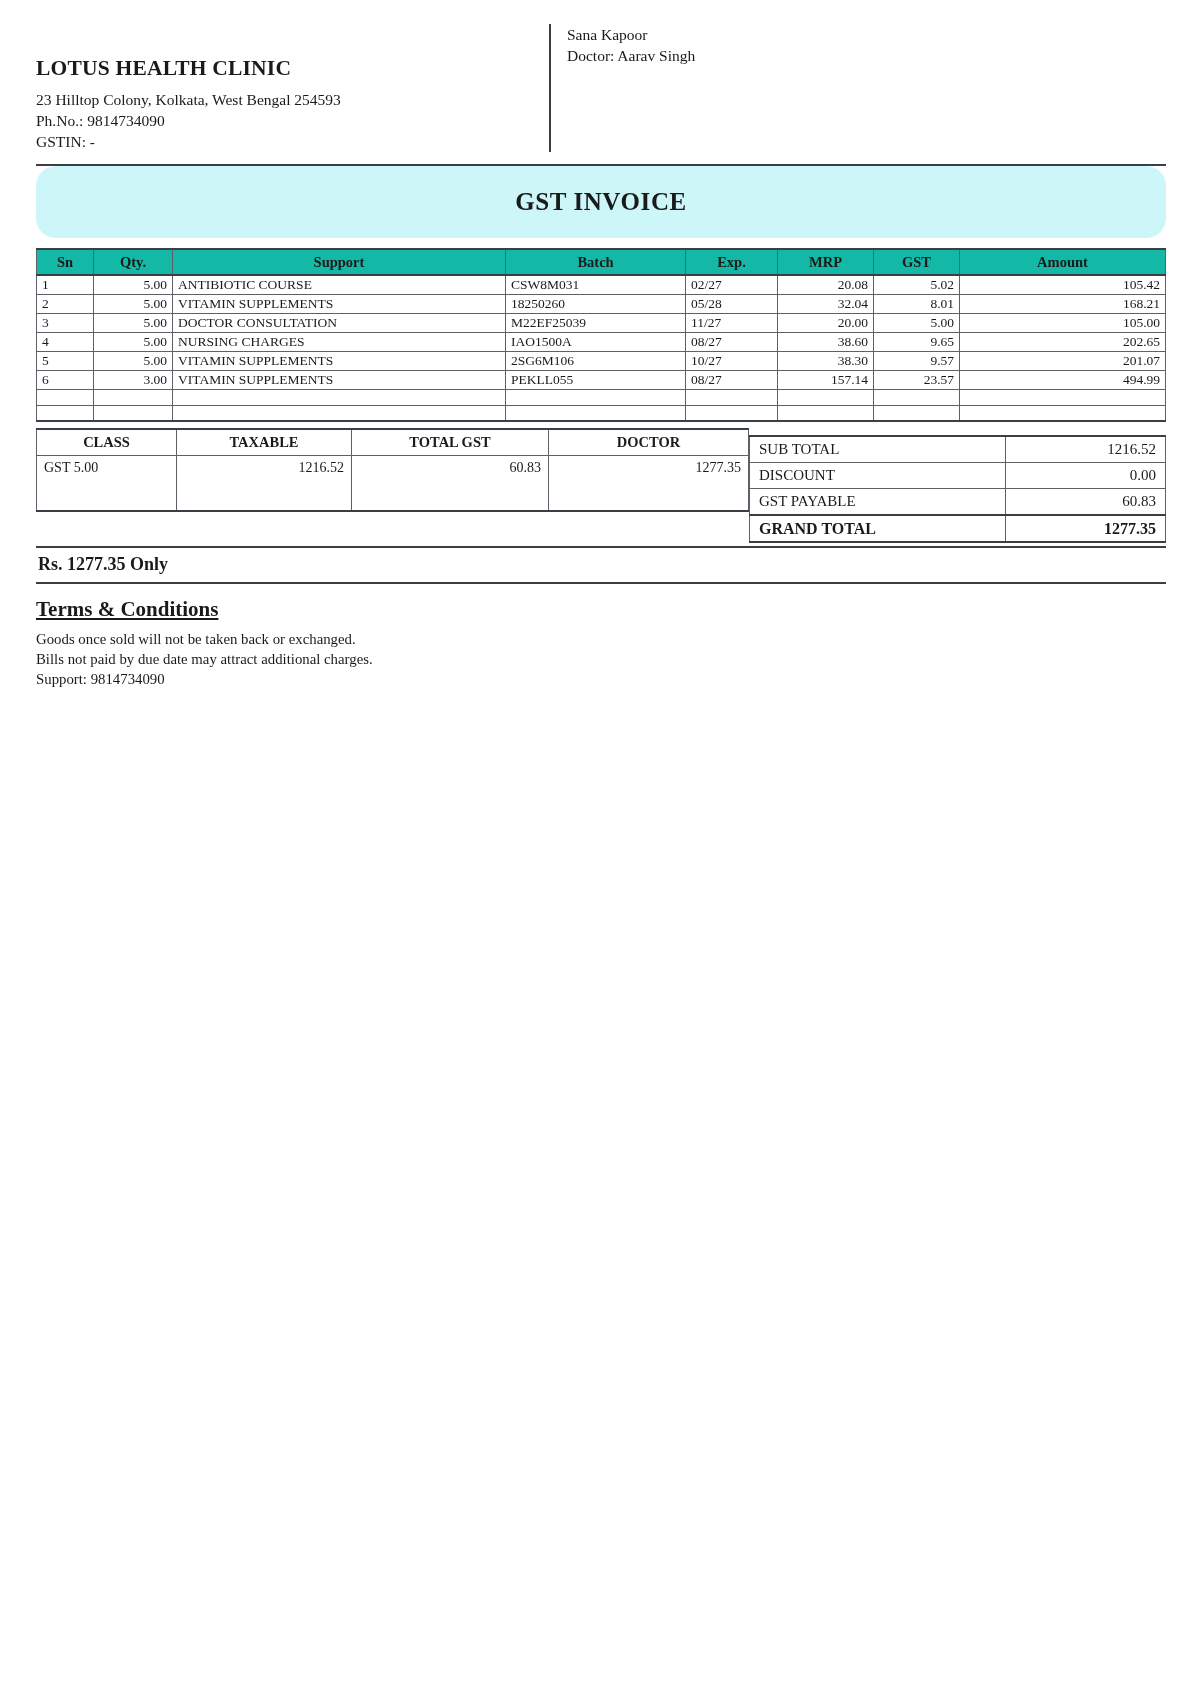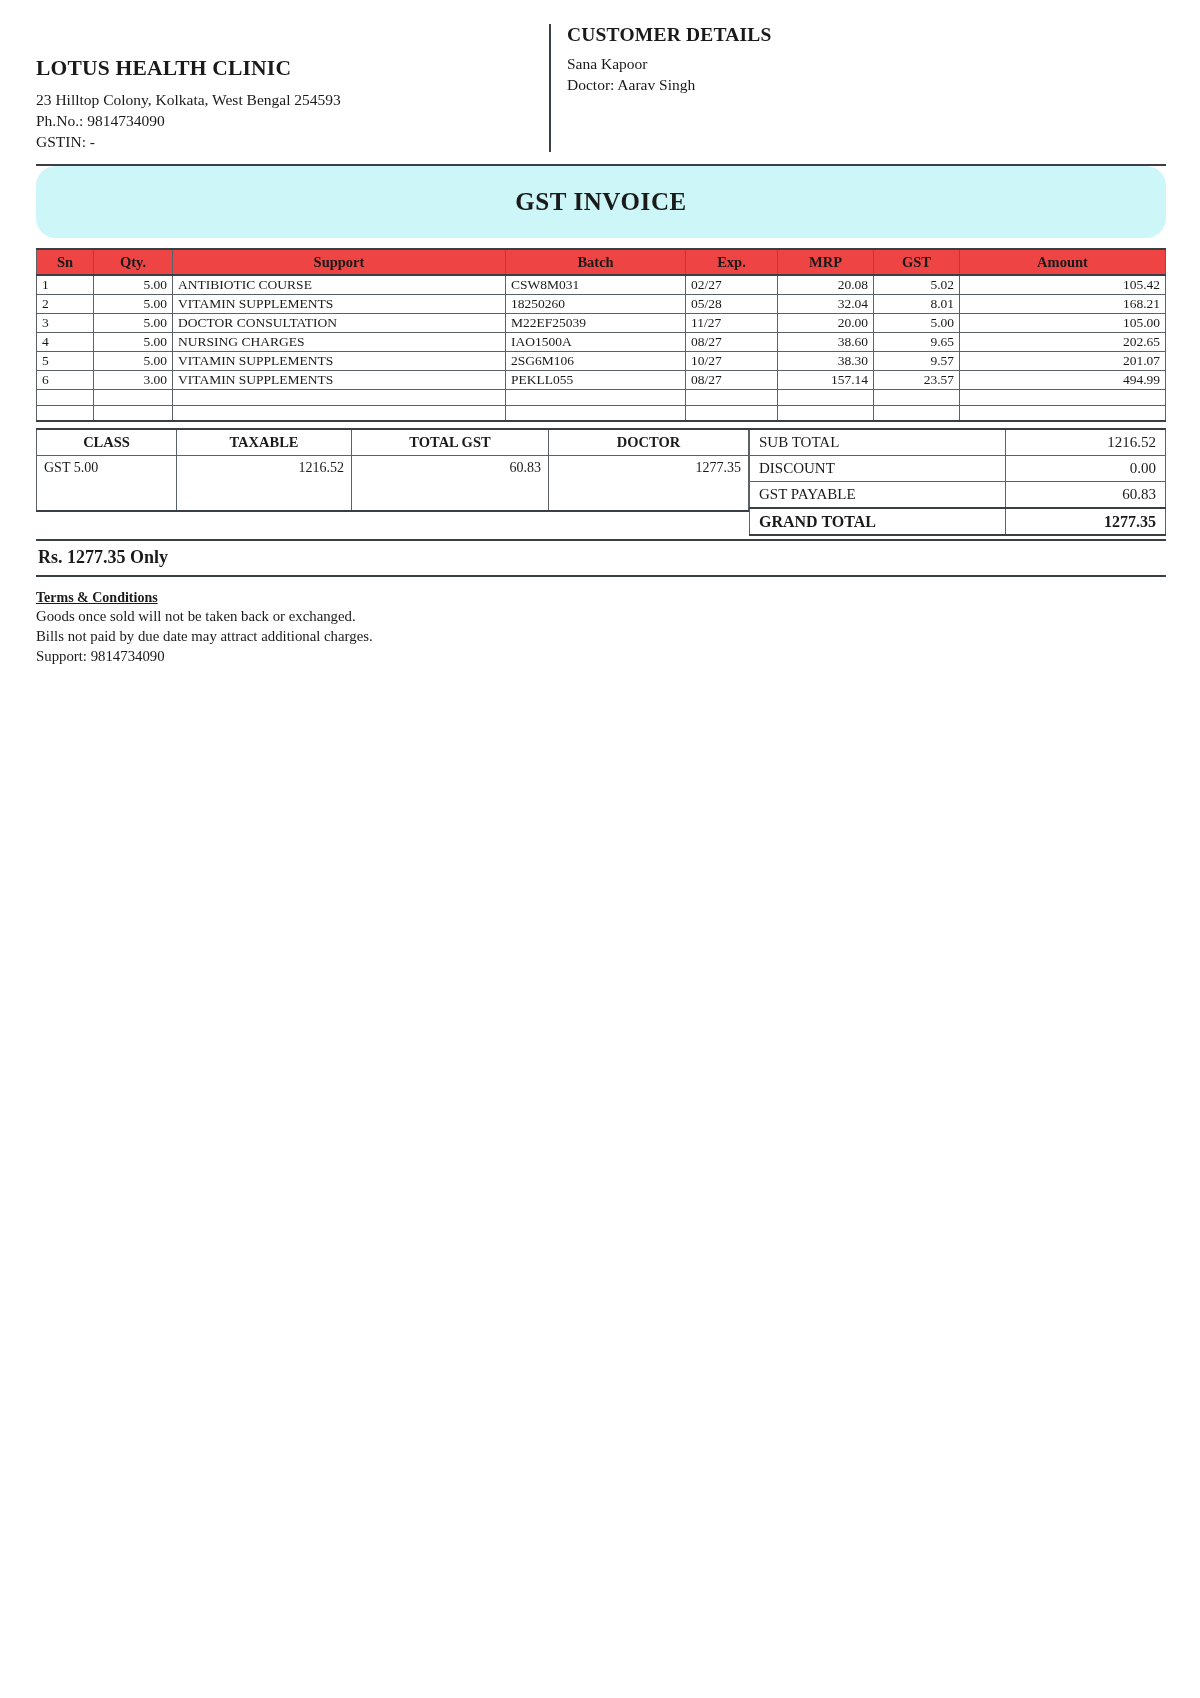--- a/index.html
+++ b/index.html
@@ -88,21 +88,21 @@
     table-layout: fixed;
   }
   table.items th, table.items td {
     border: 1px solid #5c6168;
     font-size: 13.5px;
     padding: 1px 5px;
     line-height: 16px;
     box-sizing: border-box;
   }
   table.items thead th {
-    background: #ef4444;
+    background: #14b8a6;
     font-weight: bold;
     text-align: center;
     font-size: 14.5px;
     padding: 4px 4px;
     border-top: 2px solid #3a3f45;
     border-bottom: 2px solid #3a3f45;
   }
   table.items tbody td { height: 16px; }
   .c-sn    { width: 57px;  text-align: left; }
   .c-qty   { width: 79px;  text-align: right; }
@@ -144,20 +144,21 @@
   .cls-c1 { width: 140px; text-align: left; }
   .cls-c2 { width: 175px; text-align: right; }
   .cls-c3 { width: 197px; text-align: right; }
   .cls-c4 { width: auto;  text-align: right; }
   table.cls tr:last-child td { border-bottom: 2px solid #3a3f45; }
 
   .totals-right {
     width: 417px;
     flex: 0 0 417px;
     margin-left: 0;
+    margin-top: 7px;
   }
   table.sum {
     width: 100%;
     border-collapse: collapse;
     table-layout: fixed;
   }
   table.sum td {
     border: 1px solid #5c6168;
     font-size: 15px;
     padding: 3px 9px;
@@ -180,44 +181,43 @@
     border-bottom: 2px solid #3a3f45;
     margin-top: 3px;
     padding: 6px 2px 7px 2px;
     font-size: 18px;
     font-weight: bold;
   }
 
   
   .terms { margin-top: 13px; }
   .terms-title {
-    font-size: 14px;
+    font-size: 21px;
     font-weight: bold;
     text-decoration: underline;
-    margin-bottom: 0;
+    margin-bottom: 7px;
   }
   .terms-line {
     font-size: 14.8px;
     line-height: 20px;
   }
 </style>
 </head>
 <body>
 
 <div class="page">
 
   <div class="top">
     <div class="top-left">
       <div class="org-title">LOTUS HEALTH CLINIC</div>
       <div class="meta-line">23 Hilltop Colony, Kolkata, West Bengal 254593</div>
       <div class="meta-line">Ph.No.: 9814734090</div>
       <div class="meta-line">GSTIN: -</div>
     </div>
     <div class="top-right">
-      <div class="cust-title">CUSTOMER DETAILS</div>
       <div class="meta-line">Sana Kapoor</div>
       <div class="meta-line">Doctor: Aarav Singh</div>
     </div>
   </div>
 
   <div class="banner">
     <div class="banner-left">
       <div class="banner-title">GST INVOICE</div>
     </div>
   </div>

